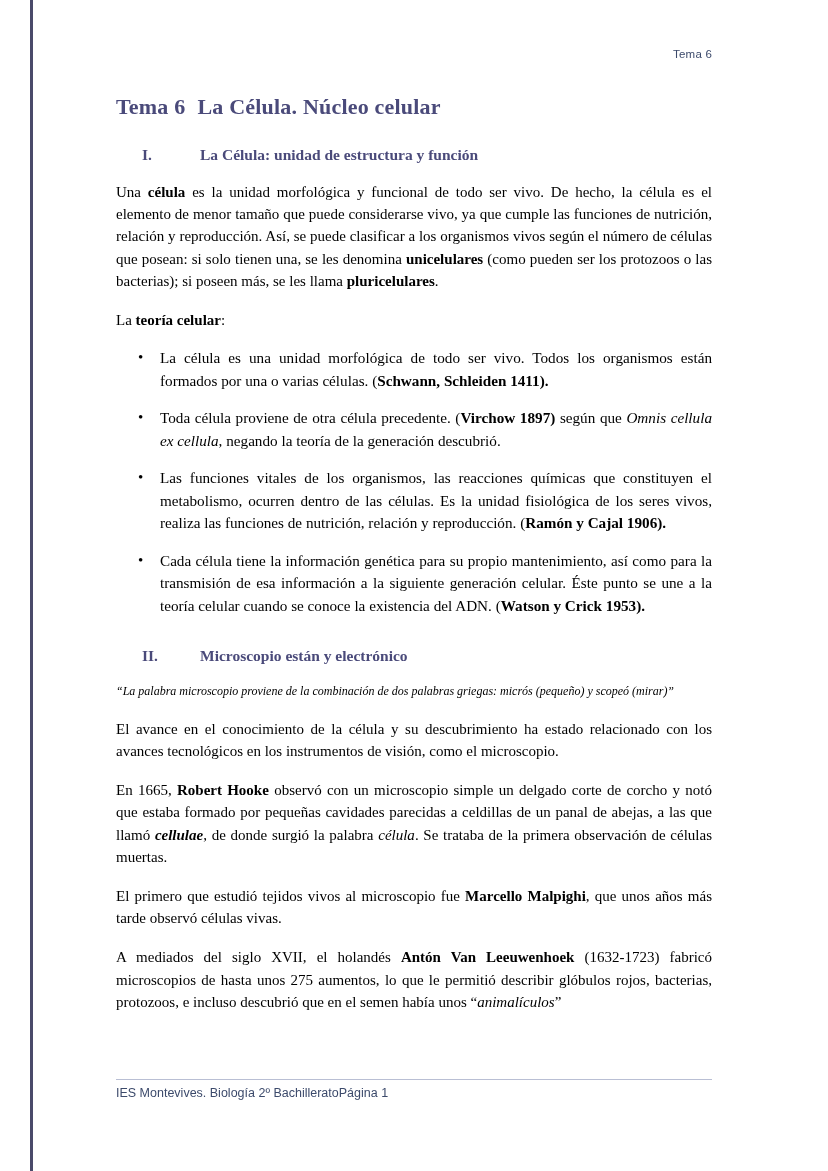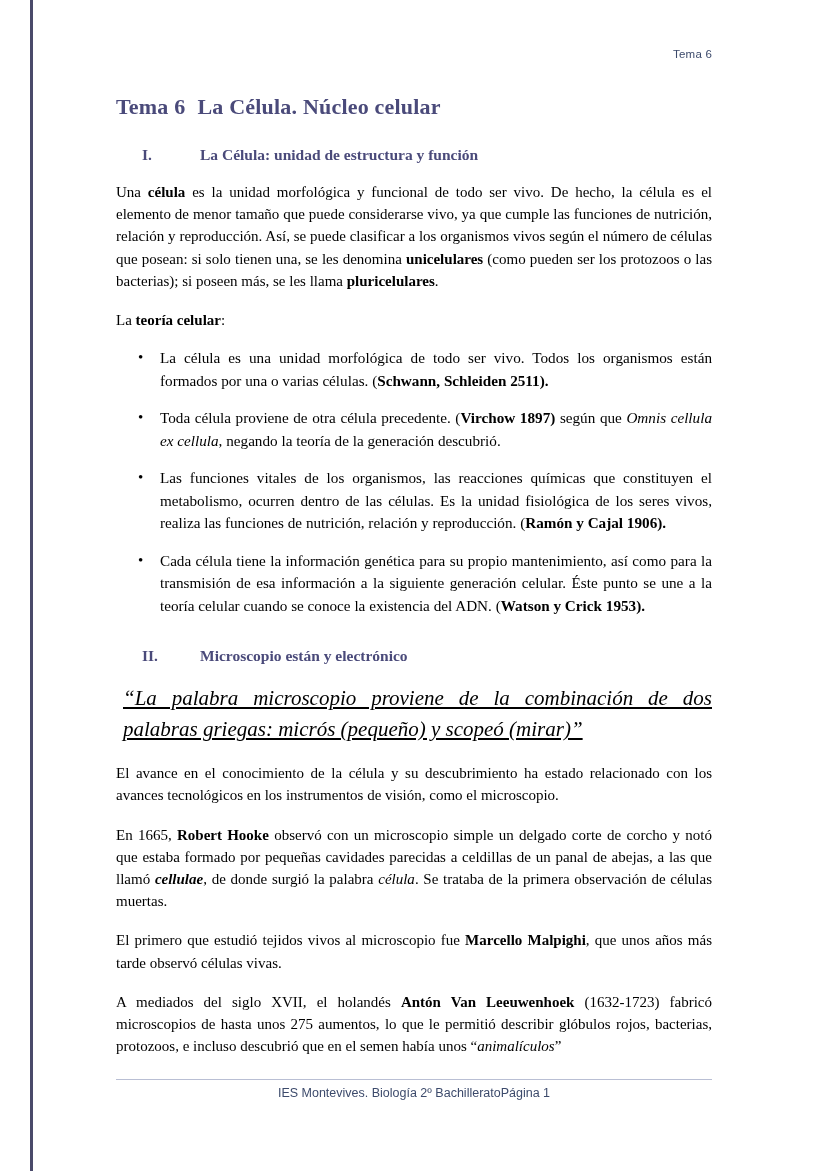--- a/index.html
+++ b/index.html
@@ -73,25 +73,24 @@
   }
   p.body {
     font-size: 15px;
     line-height: 1.48;
     text-align: justify;
     margin: 17px 0 0 0;
     hyphens: none;
   }
   p.quote {
     font-style: italic;
-    font-size: 21px;
+    font-size: 12px;
     line-height: 1.48;
     text-align: justify;
-    margin: 18px 0 0 7px;
-    text-decoration: underline;
+    margin: 18px 0 0 0;
   }
   ul.bullets {
     list-style: none;
     margin: 16px 0 0 0;
     padding: 0;
   }
   ul.bullets li {
     position: relative;
     padding-left: 44px;
     font-size: 15.2px;
@@ -112,21 +111,21 @@
     position: absolute;
     left: 116px;
     top: 1079px;
     width: 596px;
     border-top: 1px solid #b9bfd4;
     padding-top: 6px;
     font-family: "Liberation Sans", sans-serif;
     font-size: 12.5px;
     color: #3c4a6b;
     display: flex;
-    justify-content: center;
+    justify-content: flex-start;
   }
   .footer .right { color: #3c4a6b; }
 </style>
 </head>
 <body>
 
 <div class="page">
 
   <div class="left-rule"></div>
 
@@ -141,21 +140,21 @@
     <h2 class="section">
       <span class="num">I.</span>
       <span class="txt">La Célula: unidad de estructura y función</span>
     </h2>
 
     <p class="body"><span>Una </span><b>célula</b><span> es la unidad morfológica y funcional de todo ser vivo. De hecho, la célula es el elemento de menor tamaño que puede considerarse vivo, ya que cumple las funciones de nutrición, relación y reproducción. Así, se puede clasificar a los organismos vivos según el número de células que posean: si solo tienen una, se les denomina </span><b>unicelulares</b><span> (como pueden ser los protozoos o las bacterias); si poseen más, se les llama </span><b>pluricelulares</b><span>.</span></p>
 
     <p class="body"><span>La </span><b>teoría celular</b><span>:</span></p>
 
     <ul class="bullets">
-      <li><span>La célula es una unidad morfológica de todo ser vivo. Todos los organismos están formados por una o varias células. (</span><b>Schwann, Schleiden 2511).</b></li>
+      <li><span>La célula es una unidad morfológica de todo ser vivo. Todos los organismos están formados por una o varias células. (</span><b>Schwann, Schleiden 1411).</b></li>
       <li><span>Toda célula proviene de otra célula precedente. (</span><b>Virchow 1897)</b><span> según que </span><i>Omnis cellula ex cellula</i><span>, negando la teoría de la generación descubrió.</span></li>
       <li><span>Las funciones vitales de los organismos, las reacciones químicas que constituyen el metabolismo, ocurren dentro de las células. Es la unidad fisiológica de los seres vivos, realiza las funciones de nutrición, relación y reproducción. (</span><b>Ramón y Cajal 1906).</b></li>
       <li><span>Cada célula tiene la información genética para su propio mantenimiento, así como para la transmisión de esa información a la siguiente generación celular. Éste punto se une a la teoría celular cuando se conoce la existencia del ADN. (</span><b>Watson y Crick 1953).</b></li>
     </ul>
 
     <h2 class="section" style="margin-top:30px;">
       <span class="num">II.</span>
       <span class="txt">Microscopio están y electrónico</span>
     </h2>
 

